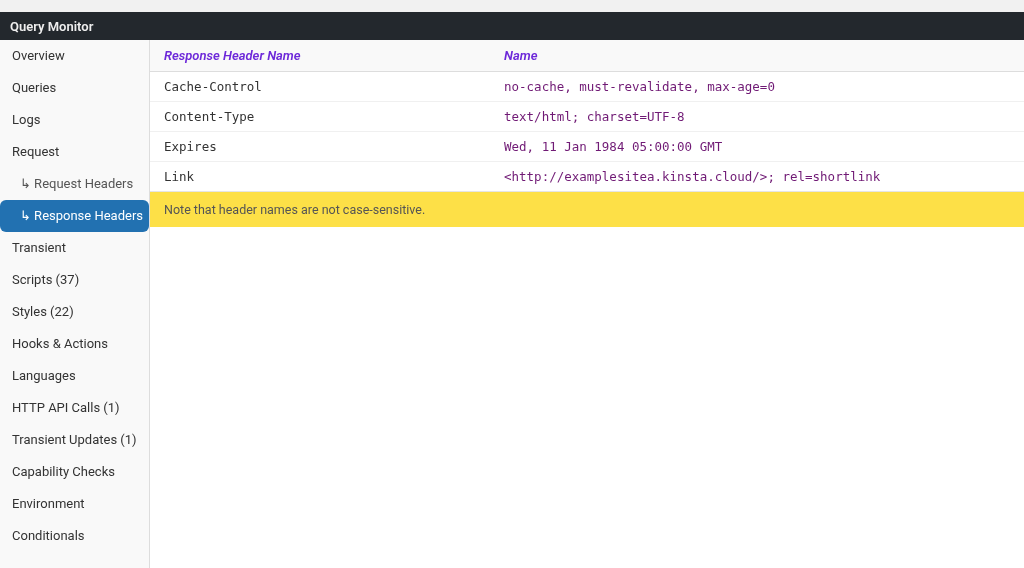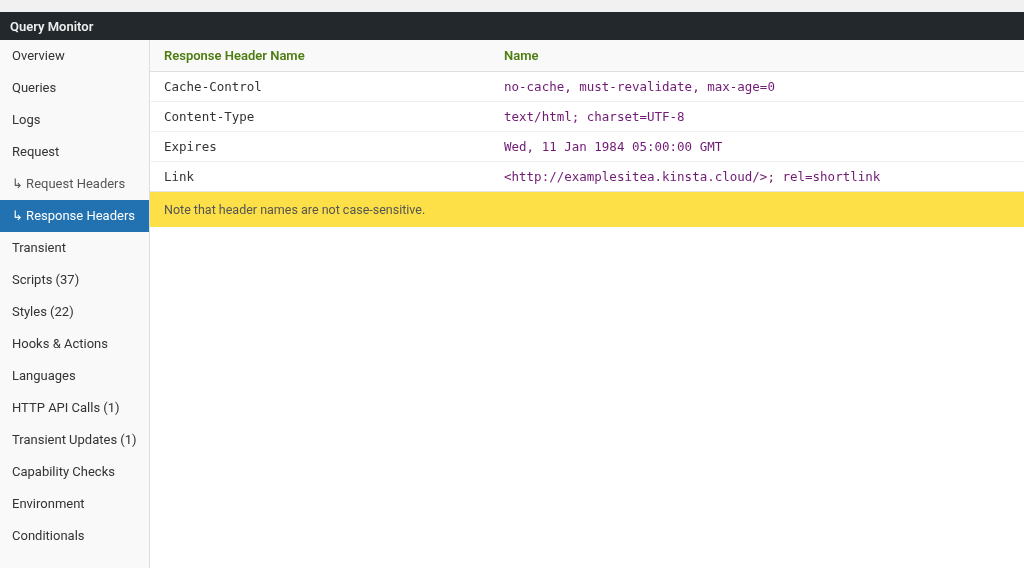--- a/index.html
+++ b/index.html
@@ -50,45 +50,47 @@
       color: #333;
       font-size: 13px;
       border-bottom: 1px solid transparent;
       white-space: nowrap;
     }
     .sidebar-item.active {
       background: #2271b1;
       color: #fff;
     }
     .sidebar-item.sub {
-      padding-left: 12px;
+      padding-left: 20px;
       color: #555;
     }
     .sidebar-item.sub.active {
       background: #2271b1;
       color: #fff;
+      border-radius: 6px;
     }
     .content-area {
       flex: 1;
       background: #fff;
       overflow: auto;
       padding: 0;
     }
     .content-table {
       width: 100%;
       border-collapse: collapse;
     }
     .content-table thead tr th {
       background: #f9f9f9;
       border-bottom: 1px solid #ddd;
       padding: 8px 14px;
       text-align: left;
       font-weight: 600;
-      color: #4d7c0f;
+      color: #6d28d9;
       font-size: 13px;
+      font-style: italic;
     }
     .content-table tbody tr td {
       padding: 7px 14px;
       border-bottom: 1px solid #f0f0f0;
       color: #333;
       font-size: 13px;
       vertical-align: top;
     }
     .content-table tbody tr:last-child td {
       border-bottom: none;

